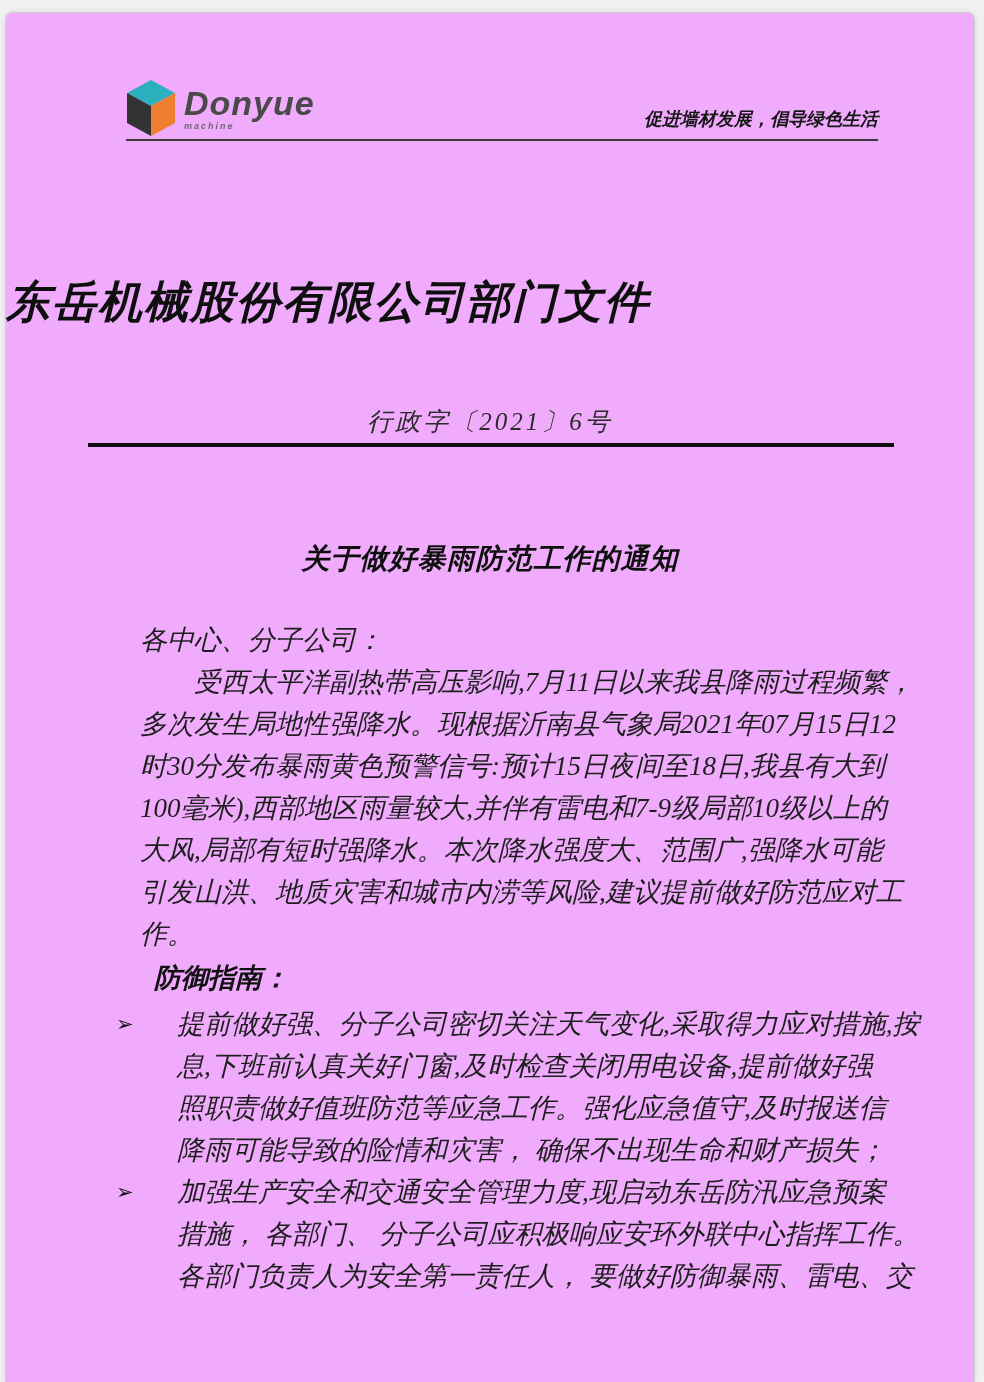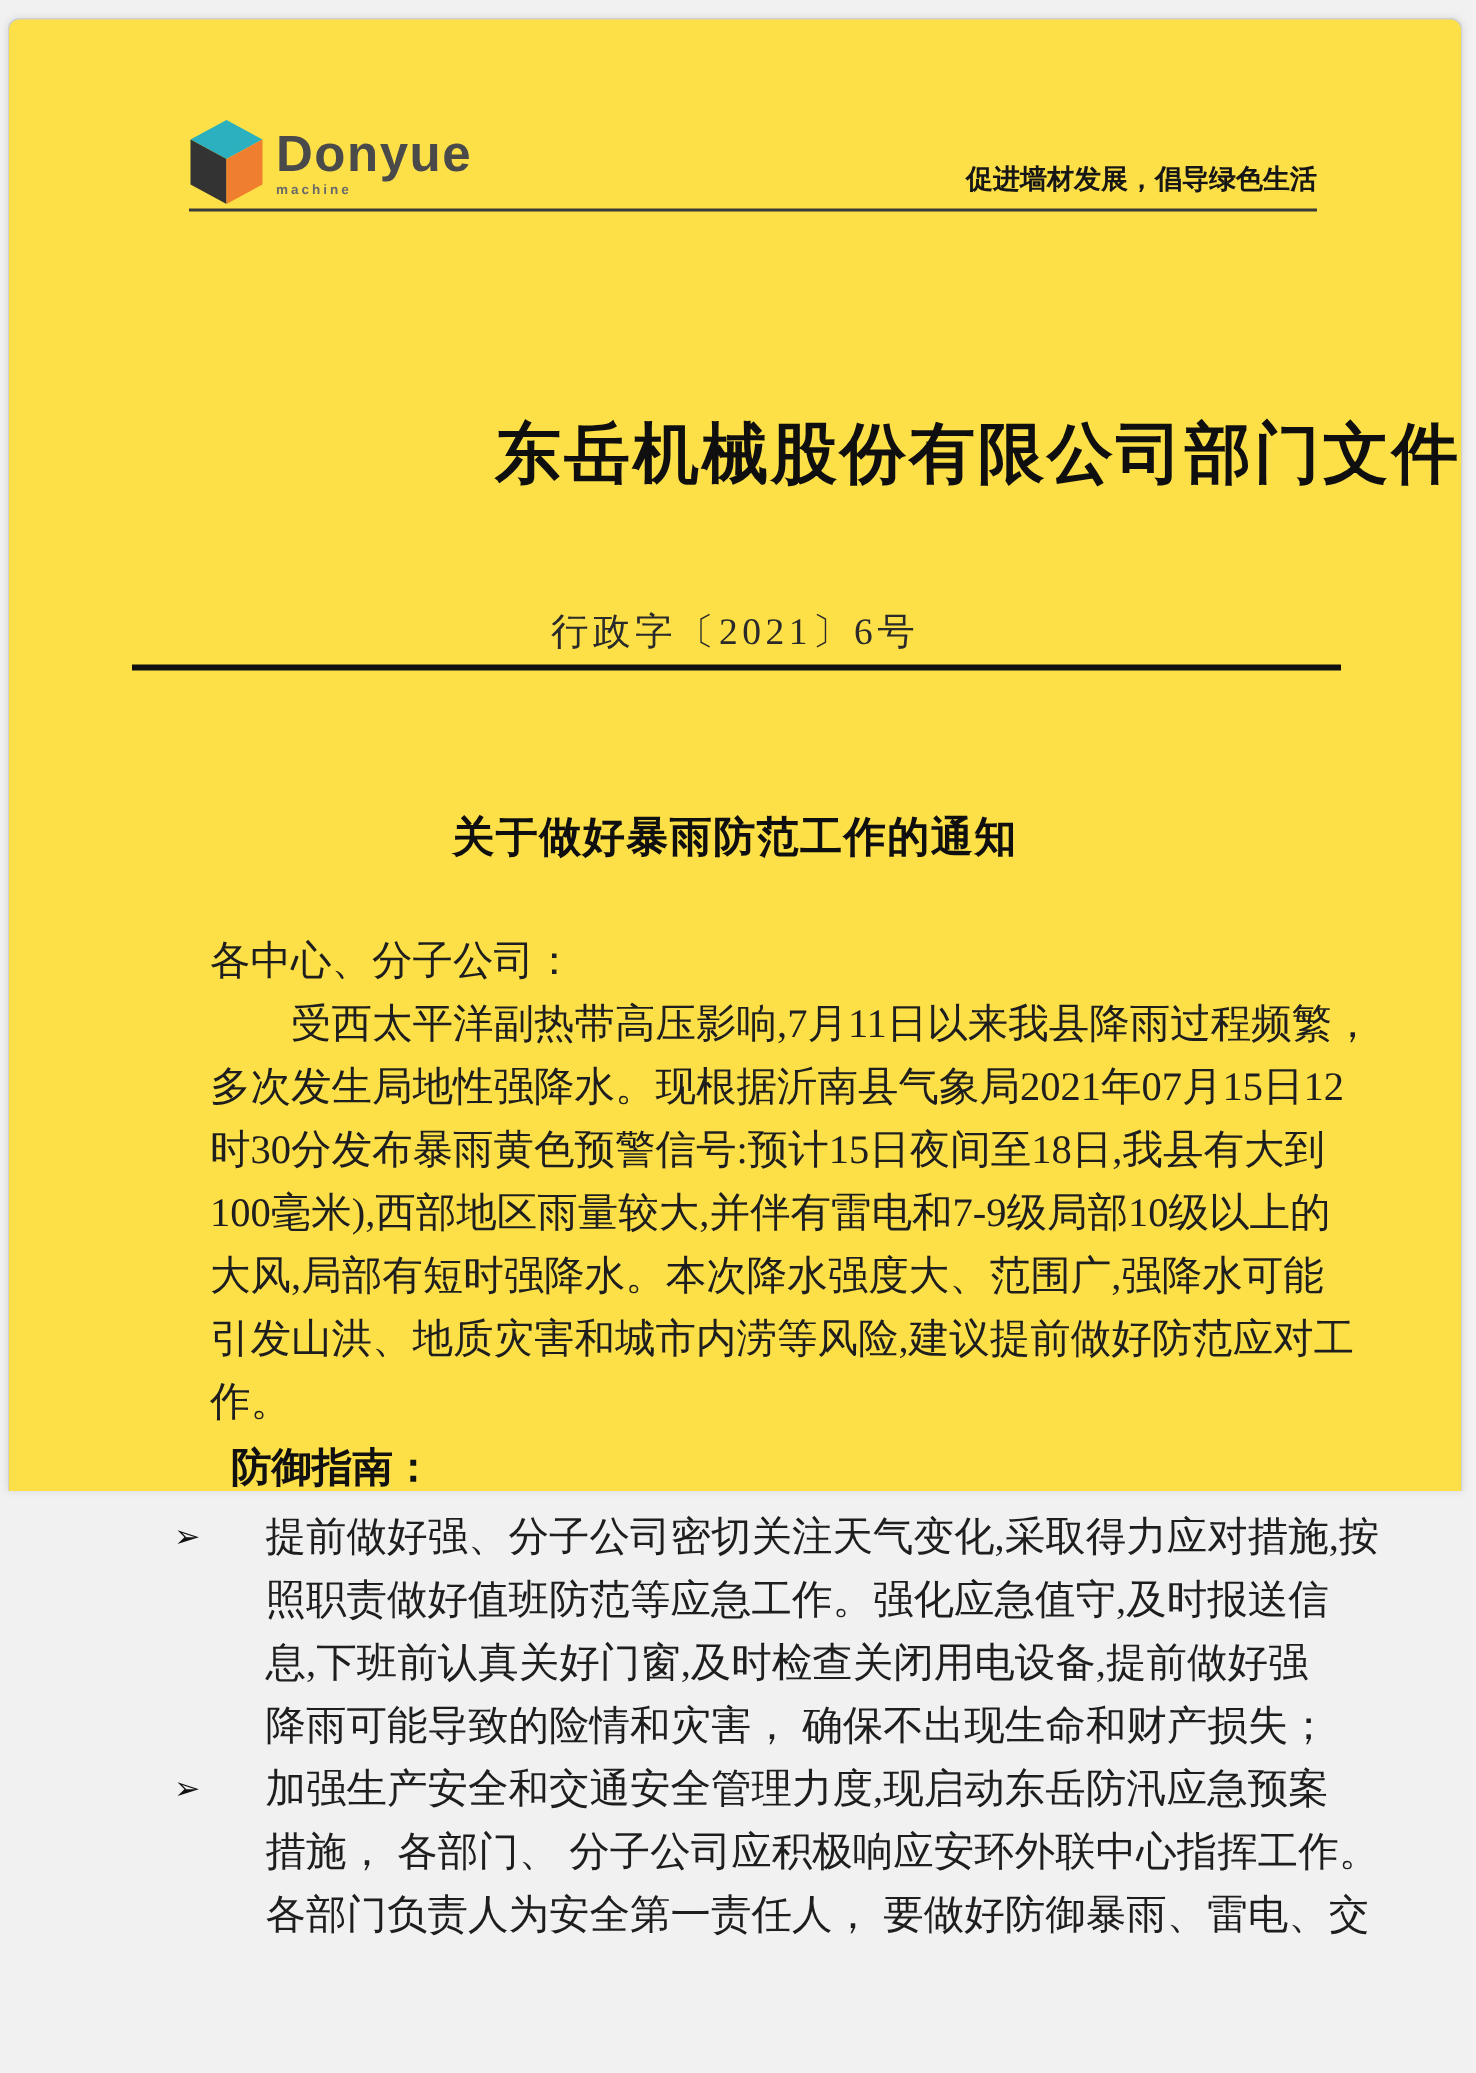--- a/index.html
+++ b/index.html
@@ -7,26 +7,27 @@
   body {
     background:#f1f1f1;
     font-family:"Liberation Serif","DejaVu Serif",serif;
     color:#1c1c1c;
     position:relative;
     overflow:hidden;
   }
   .doc-page {
     position:absolute;
     left:5px; top:12px;
-    width:970px; height:982px;
-    background:#fde047;
+    width:970px; height:1370px;
+    background:#f0abfc;
     border:1px solid #cfcfcf;
     border-bottom:none;
     border-radius:8px 8px 0 0;
     box-shadow:0 0 6px rgba(0,0,0,0.10);
+    font-style:italic;
   }
   
   .letterhead {
     margin:66px 98px 0 120px;
     width:752px;
     display:flex;
     justify-content:space-between;
     align-items:flex-end;
     border-bottom:2px solid #3a3a3a;
     padding-bottom:2px;
@@ -57,21 +58,21 @@
     font-family:"Liberation Sans","DejaVu Sans",sans-serif;
     font-weight:700;
     font-size:18px;
     color:#161616;
     padding-bottom:6px;
     white-space:nowrap;
   }
   
   .doc-title {
     margin-top:134px;
-    text-align:right;
+    text-align:left;
     font-size:44px;
     font-weight:700;
     letter-spacing:2px;
     line-height:55px;
     color:#0f0f0f;
   }
   .doc-number {
     margin-top:74px;
     text-align:center;
     font-size:25px;
@@ -164,22 +165,22 @@
         <div class="tline">作。</div>
       </div>
 
     <div class="guide-heading tline">防御指南：</div>
 
     <div class="bullet-list">
       <div class="bullet">
         <span class="bullet-marker">➢</span>
         <div class="bullet-lines">
             <div class="tline">提前做好强、分子公司密切关注天气变化,采取得力应对措施,按</div>
+            <div class="tline">息,下班前认真关好门窗,及时检查关闭用电设备,提前做好强</div>
             <div class="tline">照职责做好值班防范等应急工作。强化应急值守,及时报送信</div>
-            <div class="tline">息,下班前认真关好门窗,及时检查关闭用电设备,提前做好强</div>
             <div class="tline">降雨可能导致的险情和灾害， 确保不出现生命和财产损失；</div>
           </div>
       </div>
       <div class="bullet">
         <span class="bullet-marker">➢</span>
         <div class="bullet-lines">
             <div class="tline">加强生产安全和交通安全管理力度,现启动东岳防汛应急预案</div>
             <div class="tline">措施， 各部门、 分子公司应积极响应安环外联中心指挥工作。</div>
             <div class="tline">各部门负责人为安全第一责任人， 要做好防御暴雨、雷电、交</div>
           </div>

